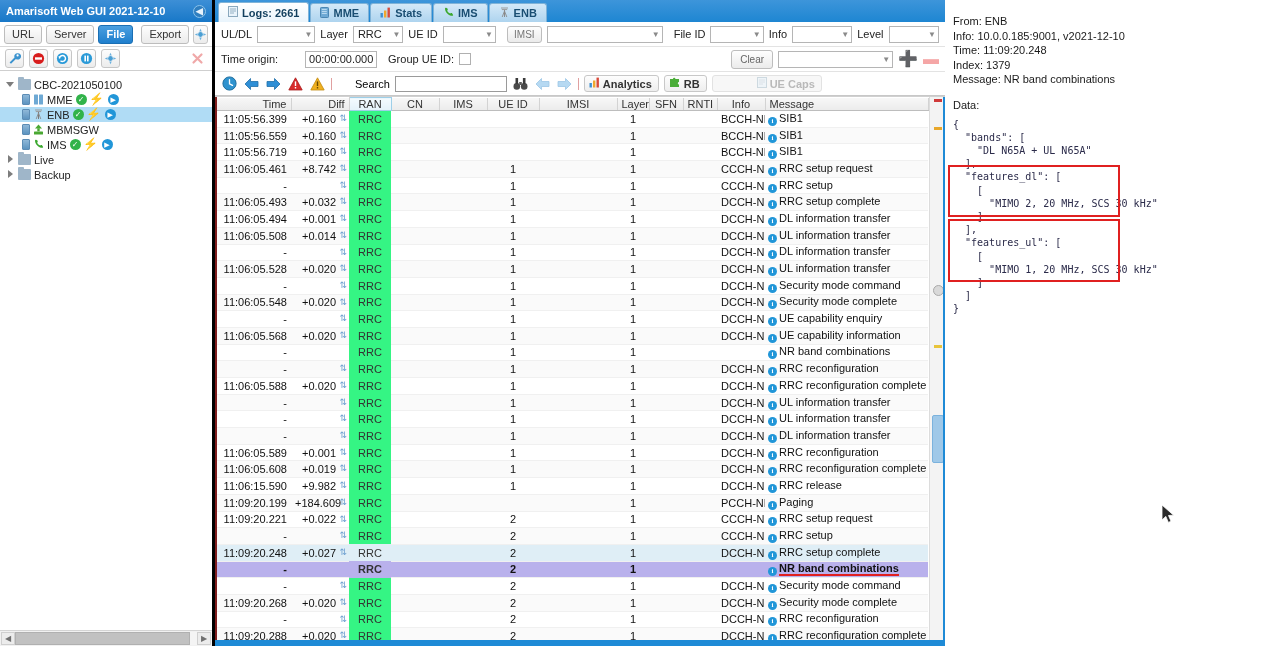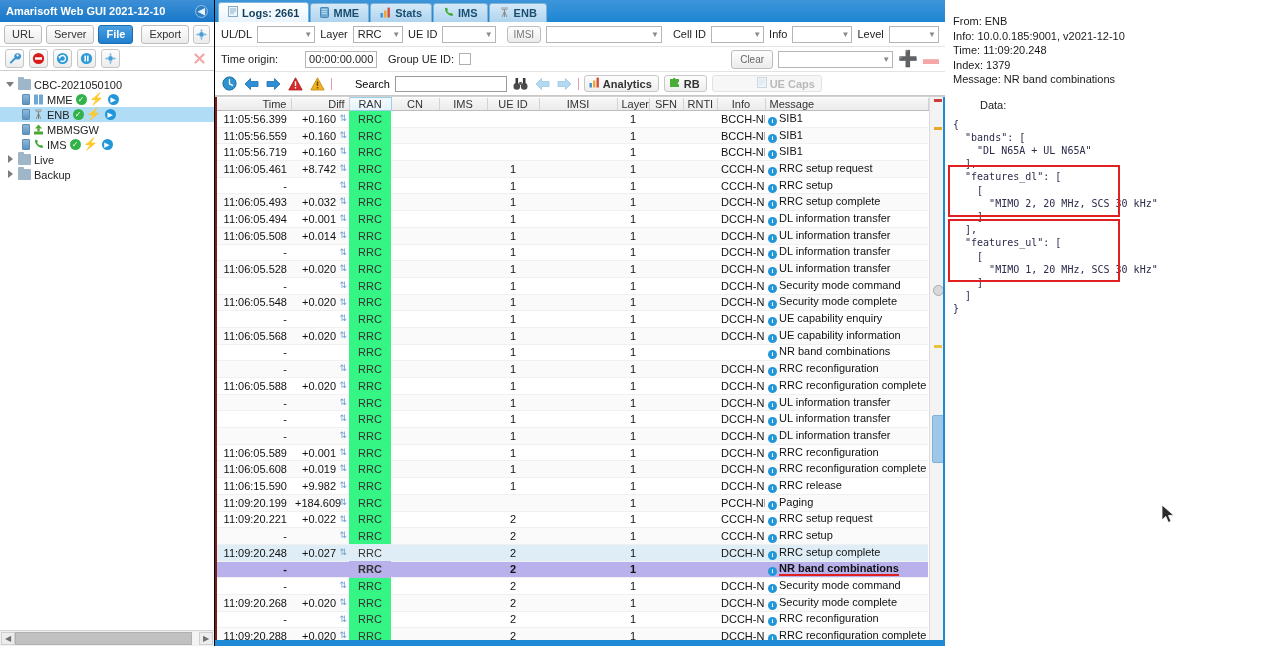--- a/index.html
+++ b/index.html
@@ -11,21 +11,21 @@
     font-size: 11px;
     background: #ffffff;
   }
   .app { position: relative; width: 1280px; height: 646px; display: flex; }
 
   
   .left-panel {
     width: 215px; height: 646px;
     background: #ffffff;
     display: flex; flex-direction: column;
-    border-right: 1px solid #000000;
+    border-right: 3px solid #000000;
     position: relative;
   }
   .title-bar {
     height: 22px;
     background: linear-gradient(to bottom, #3d8fd6 0%, #1878c8 100%);
     color: #ffffff;
     display: flex; align-items: center;
     padding: 0 6px;
     font-size: 11px;
     font-weight: bold;
@@ -382,21 +382,21 @@
     position: relative;
     padding: 14px 0 0 8px;
     overflow: hidden;
   }
   .meta-line {
     font-size: 11px;
     color: #1a1a1a;
     line-height: 14.5px;
     white-space: nowrap;
   }
-  .data-label { font-size: 11px; color: #1a1a1a; margin-top: 11px; line-height: 14px; margin-left: 27px; }
+  .data-label { font-size: 11px; color: #1a1a1a; margin-top: 11px; line-height: 14px; }
   .json-block {
     font-family: "DejaVu Sans Mono", "Liberation Mono", monospace;
     font-size: 10px;
     color: #2b2b4a;
     line-height: 13.2px;
     white-space: pre;
     margin-top: 6px;
     position: relative;
   }
   .red-box {
@@ -633,21 +633,21 @@
         <span class="lbl">UE ID</span>
         <span class="sel w55">
           <span></span>
           <span class="caret">▼</span>
         </span>
         <span class="gbtn sm" style="margin-left:6px;color:#777;">IMSI</span>
         <span class="sel w115" style="width:120px;">
           <span></span>
           <span class="caret">▼</span>
         </span>
-        <span class="lbl" style="margin-left:6px;">Cell ID</span>
+        <span class="lbl" style="margin-left:6px;">File ID</span>
         <span class="sel w55">
           <span></span>
           <span class="caret">▼</span>
         </span>
         <span class="lbl">Info</span>
         <span class="sel w62">
           <span></span>
           <span class="caret">▼</span>
         </span>
         <span class="lbl">Level</span>

